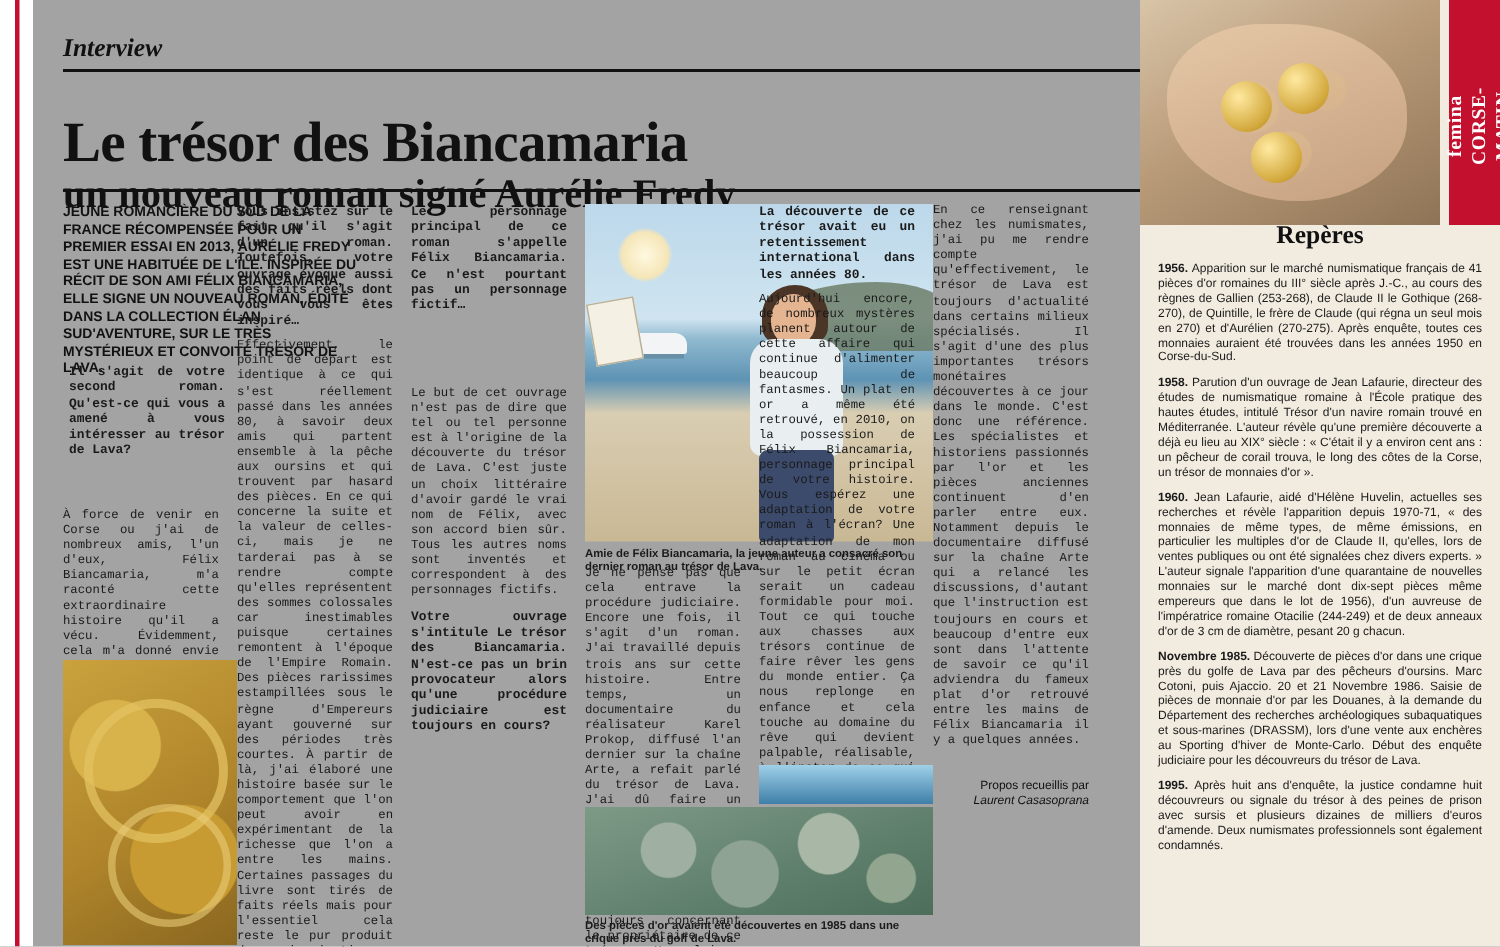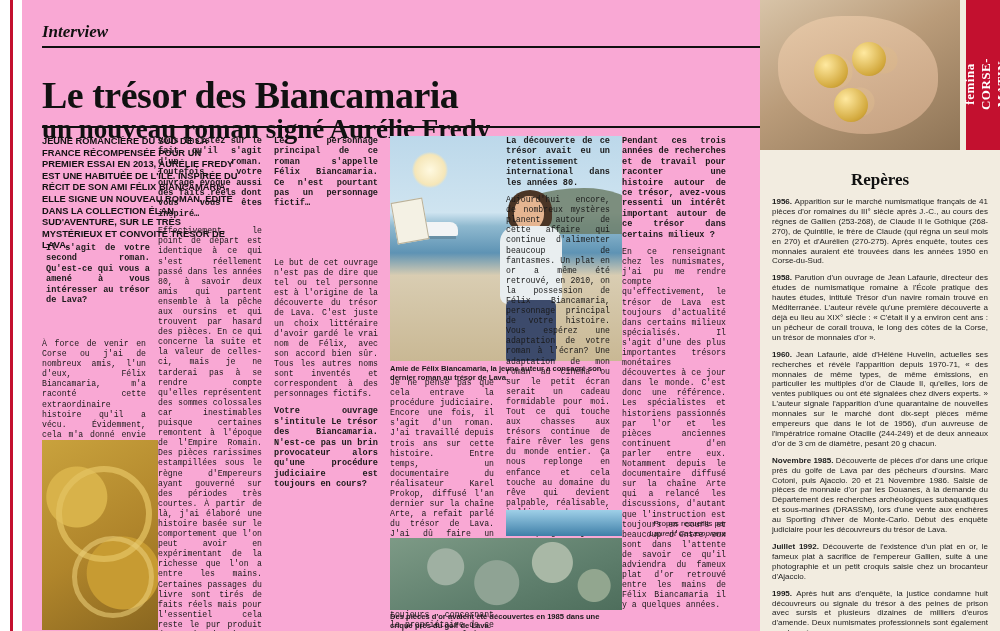--- a/index.html
+++ b/index.html
@@ -5,21 +5,21 @@
   html,body{margin:0;padding:0;}
   body{
     width:1000px;height:631px;
     background:#ffffff;
     font-family:"Liberation Sans", sans-serif;
     overflow:hidden;
     position:relative;
   }
   .page{
     position:absolute;inset:0;
-    background:#f9a8d4;
+    background:#a3a3a3;
   }
   
   .left-rule{
     position:absolute;left:0;top:0;width:22px;height:631px;
     background:#ffffff;
   }
   .left-rule .bar{
     position:absolute;left:10px;top:0;width:3px;height:631px;background:#c3102f;
   }
   
@@ -141,21 +141,21 @@
     position:absolute;left:966px;top:0;width:34px;height:150px;
     background:#c3102f;
   }
   .magazine-tab .txt{
     position:absolute;left:-28px;top:60px;width:96px;
     transform:rotate(-90deg);
     color:#fff;font-family:"Liberation Serif", serif;font-weight:bold;font-size:13px;
     text-align:center;letter-spacing:.5px;
   }
   .rail-inner{
-    position:absolute;left:772px;top:170px;width:216px;height:462px;
+    position:absolute;left:772px;top:147px;width:216px;height:462px;
   }
   .reperes-title{
     font-family:"Liberation Serif", serif;font-weight:bold;font-size:17px;
     text-align:center;color:#111;margin:0 0 7px 0;
   }
   .reperes{
     font-family:"Liberation Sans", sans-serif;
     font-size:8.0px;line-height:9.9px;color:#1a1a1a;text-align:justify;
   }
   .reperes p{margin:0 0 7px 0;}
@@ -238,23 +238,20 @@
   <div class="col col5">
     <p class="first">
         <span class="sub">La découverte de ce trésor avait eu un retentissement international dans les années 80.</span>
       </p>
     <p>Aujourd'hui encore, de nombreux mystères planent autour de cette affaire qui continue d'alimenter beaucoup de fantasmes. Un plat en or a même été retrouvé, en 2010, on la possession de Félix Biancamaria, personnage principal de votre histoire. Vous espérez une adaptation de votre roman à l'écran? Une adaptation de mon roman au cinéma ou sur le petit écran serait un cadeau formidable pour moi. Tout ce qui touche aux chasses aux trésors continue de faire rêver les gens du monde entier. Ça nous replonge en enfance et cela touche au domaine du rêve qui devient palpable, réalisable, à l'instar de ce qui s'est produit sur cette plage d'Ajaccio en 1985.</p>
     <p>Bien sûr, j'espère que cet ouvrage aura une portée nationale voire internationale.</p>
   </div>
   <div class="photo ph-sea"></div>
 
   <div class="col col6">
-    <p class="first">
-        <span class="sub">Pendant ces trois années de recherches et de travail pour raconter une histoire autour de ce trésor, avez-vous ressenti un intérêt important autour de ce trésor dans certains milieux ?</span>
-      </p>
     <p>En ce renseignant chez les numismates, j'ai pu me rendre compte qu'effectivement, le trésor de Lava est toujours d'actualité dans certains milieux spécialisés. Il s'agit d'une des plus importantes trésors monétaires découvertes à ce jour dans le monde. C'est donc une référence. Les spécialistes et historiens passionnés par l'or et les pièces anciennes continuent d'en parler entre eux. Notamment depuis le documentaire diffusé sur la chaîne Arte qui a relancé les discussions, d'autant que l'instruction est toujours en cours et beaucoup d'entre eux sont dans l'attente de savoir ce qu'il adviendra du fameux plat d'or retrouvé entre les mains de Félix Biancamaria il y a quelques années.</p>
   </div>
   <div class="byline">
     <div>Propos recueillis par</div>
     <div class="name">Laurent Casasoprana</div>
   </div>
 
   <div class="photo ph-coins"></div>
   <div class="caption" style="left:390px;top:612px;width:232px;">Des pièces d'or avaient été découvertes en 1985 dans une crique près du golf de Lava.</div>
 
@@ -269,18 +266,17 @@
     <div class="txt">femina CORSE-MATIN</div>
   </div>
 
   <div class="rail-inner">
     <div class="reperes-title">Repères</div>
     <div class="reperes" id="reperes-list">
         <p><b>1956. </b><span>Apparition sur le marché numismatique français de 41 pièces d'or romaines du III° siècle après J.-C., au cours des règnes de Gallien (253-268), de Claude II le Gothique (268-270), de Quintille, le frère de Claude (qui régna un seul mois en 270) et d'Aurélien (270-275). Après enquête, toutes ces monnaies auraient été trouvées dans les années 1950 en Corse-du-Sud.</span></p>
         <p><b>1958. </b><span>Parution d'un ouvrage de Jean Lafaurie, directeur des études de numismatique romaine à l'École pratique des hautes études, intitulé Trésor d'un navire romain trouvé en Méditerranée. L'auteur révèle qu'une première découverte a déjà eu lieu au XIX° siècle : « C'était il y a environ cent ans : un pêcheur de corail trouva, le long des côtes de la Corse, un trésor de monnaies d'or ».</span></p>
         <p><b>1960. </b><span>Jean Lafaurie, aidé d'Hélène Huvelin, actuelles ses recherches et révèle l'apparition depuis 1970-71, « des monnaies de même types, de même émissions, en particulier les multiples d'or de Claude II, qu'elles, lors de ventes publiques ou ont été signalées chez divers experts. » L'auteur signale l'apparition d'une quarantaine de nouvelles monnaies sur le marché dont dix-sept pièces même empereurs que dans le lot de 1956), d'un auvreuse de l'impératrice romaine Otacilie (244-249) et de deux anneaux d'or de 3 cm de diamètre, pesant 20 g chacun.</span></p>
         <p><b>Novembre 1985. </b><span>Découverte de pièces d'or dans une crique près du golfe de Lava par des pêcheurs d'oursins. Marc Cotoni, puis Ajaccio. 20 et 21 Novembre 1986. Saisie de pièces de monnaie d'or par les Douanes, à la demande du Département des recherches archéologiques subaquatiques et sous-marines (DRASSM), lors d'une vente aux enchères au Sporting d'hiver de Monte-Carlo. Début des enquête judiciaire pour les découvreurs du trésor de Lava.</span></p>
-        <p><b>Juillet 1992. </b><span>Découverte de l'existence d'un plat en or, le fameux plat à sacrifice de l'empereur Gallien, suite à une photographie et un petit croquis saisie chez un brocanteur d'Ajaccio.</span></p>
         <p><b>1995. </b><span>Après huit ans d'enquête, la justice condamne huit découvreurs ou signale du trésor à des peines de prison avec sursis et plusieurs dizaines de milliers d'euros d'amende. Deux numismates professionnels sont également condamnés.</span></p>
       </div>
   </div>
 
 </div>
 
 </body></html>

